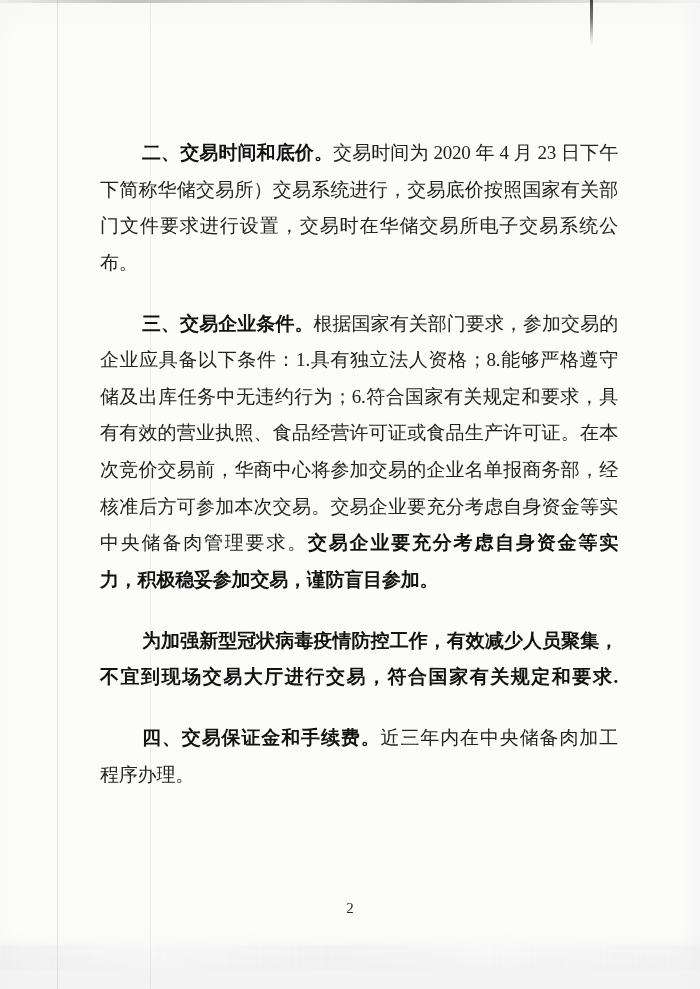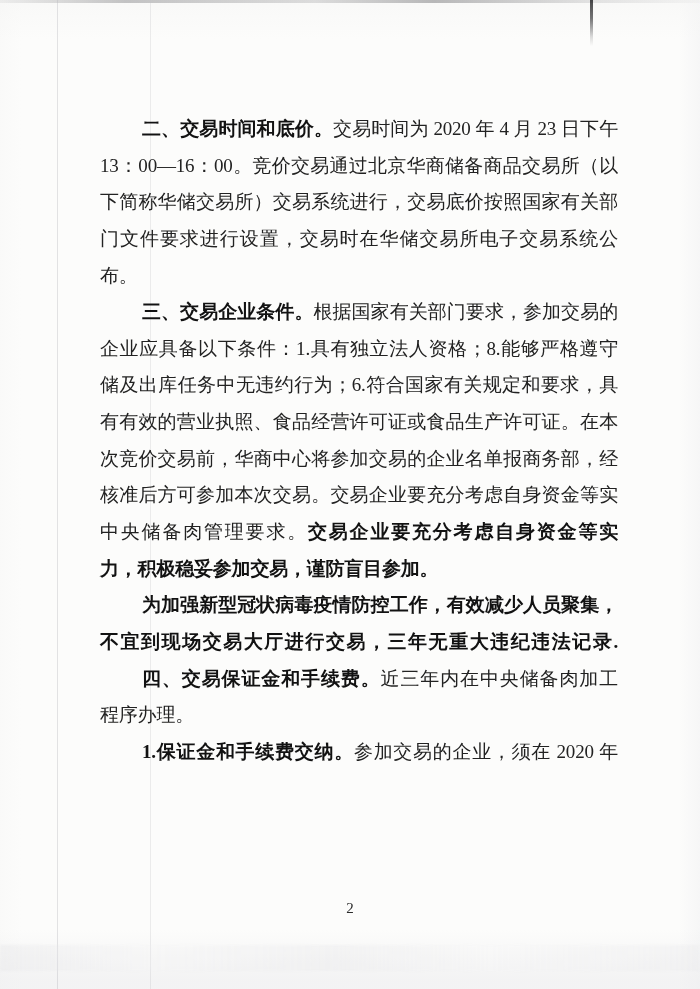--- a/index.html
+++ b/index.html
@@ -81,20 +81,21 @@
     color: #222;
   }
   .line.fill {
     white-space: normal;
     text-align: justify;
     text-align-last: justify;
     text-justify: inter-character;
   }
   .line.indent {
     text-indent: 42px;
+    margin-top: 24px;
   }
   .b {
     font-weight: bold;
     color: #121212;
   }
   .page-number {
     position: absolute;
     left: 0; top: 900px;
     width: 700px;
     text-align: center;
@@ -108,33 +109,31 @@
 
 <div class="page">
   <div class="artifact-top-edge"></div>
   <div class="artifact-streak-1"></div>
   <div class="artifact-streak-2"></div>
   <div class="artifact-tick"></div>
   <div class="artifact-bottom-mottle"></div>
 
   <div class="doc-body" id="doc-body">
       <div class="line indent fill"><span class="b">二、交易时间和底价。</span><span>交易时间为 2020 年 4 月 23 日下午</span></div>
-      <div class="line fill"><span>13：00—16：00。竞价交易通过北京华商储备商品交易所（以</span></div>
       <div class="line fill"><span>下简称华储交易所）交易系统进行，交易底价按照国家有关部</span></div>
       <div class="line fill"><span>门文件要求进行设置，交易时在华储交易所电子交易系统公</span></div>
       <div class="line"><span>布。</span></div>
       <div class="line indent fill"><span class="b">三、交易企业条件。</span><span>根据国家有关部门要求，参加交易的</span></div>
       <div class="line fill"><span>企业应具备以下条件：1.具有独立法人资格；8.能够严格遵守</span></div>
       <div class="line fill"><span>储及出库任务中无违约行为；6.符合国家有关规定和要求，具</span></div>
       <div class="line fill"><span>有有效的营业执照、食品经营许可证或食品生产许可证。在本</span></div>
       <div class="line fill"><span>次竞价交易前，华商中心将参加交易的企业名单报商务部，经</span></div>
       <div class="line fill"><span>核准后方可参加本次交易。交易企业要充分考虑自身资金等实</span></div>
       <div class="line fill"><span>中央储备肉管理要求。</span><span class="b">交易企业要充分考虑自身资金等实</span></div>
       <div class="line"><span class="b">力，积极稳妥参加交易，谨防盲目参加。</span></div>
       <div class="line indent fill"><span class="b">为加强新型冠状病毒疫情防控工作，有效减少人员聚集，</span></div>
-      <div class="line fill"><span class="b">不宜到现场交易大厅进行交易，三年无重大违纪违法记录.</span></div>
+      <div class="line fill"><span class="b">不宜到现场交易大厅进行交易，符合国家有关规定和要求.</span></div>
       <div class="line indent fill"><span class="b">四、交易保证金和手续费。</span><span>近三年内在中央储备肉加工</span></div>
       <div class="line"><span>程序办理。</span></div>
-      <div class="line indent fill"><span class="b">1.保证金和手续费交纳。</span><span>参加交易的企业，须在 2020 年</span></div>
     </div>
 
   <div class="page-number">2</div>
 </div>
 
 </body></html>

